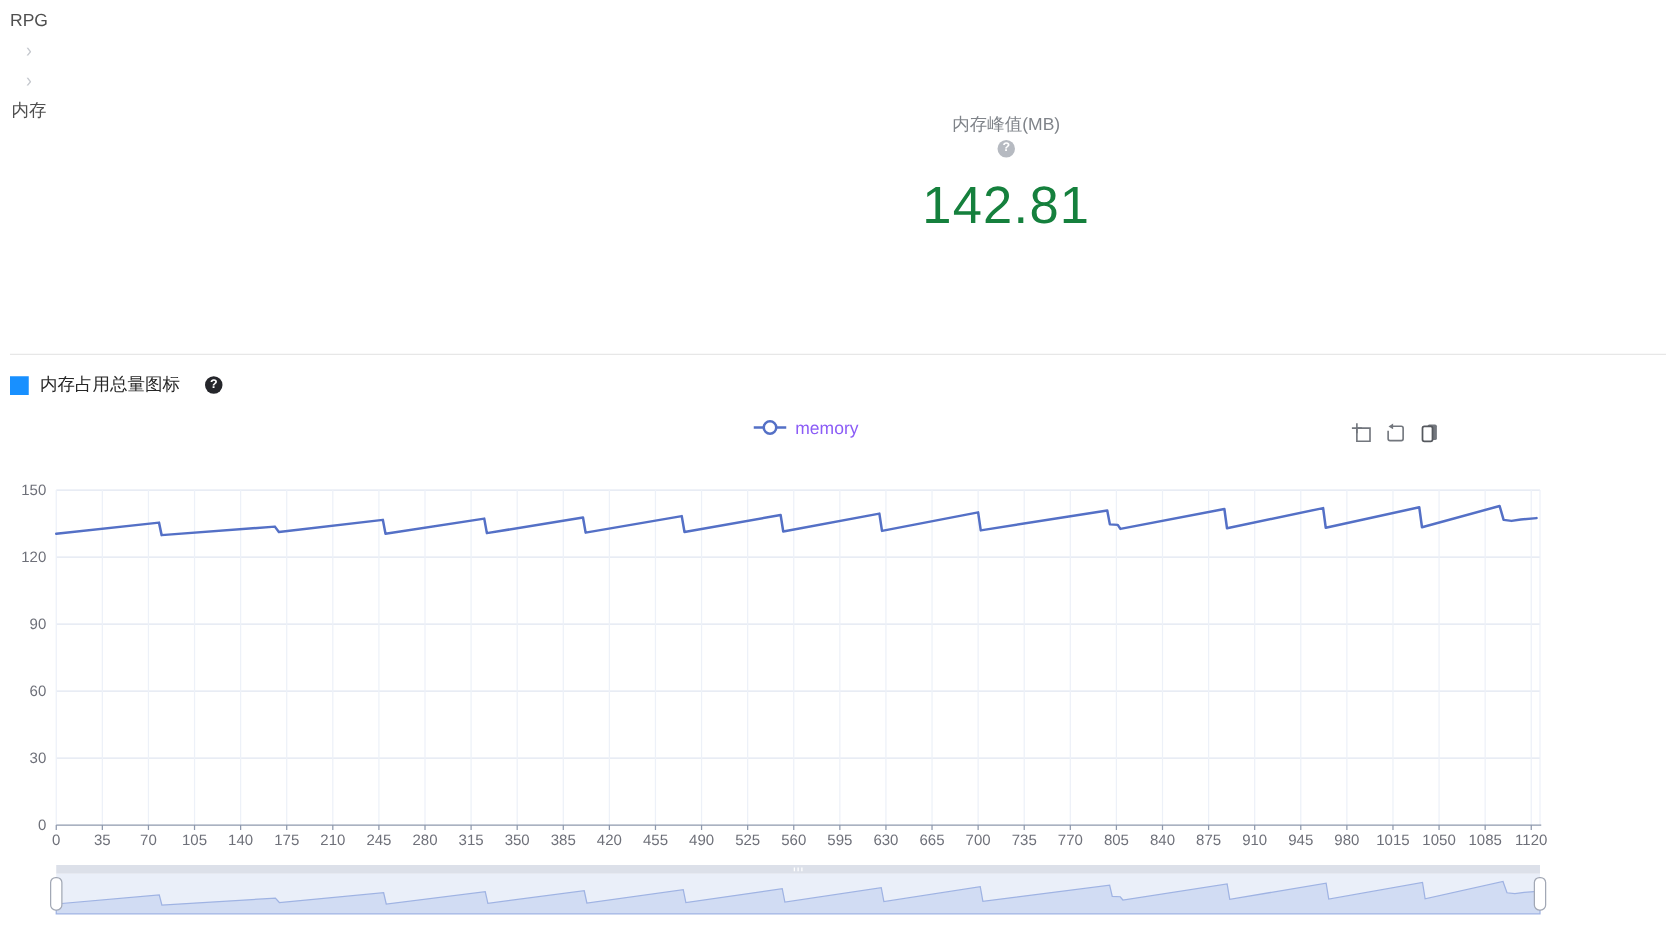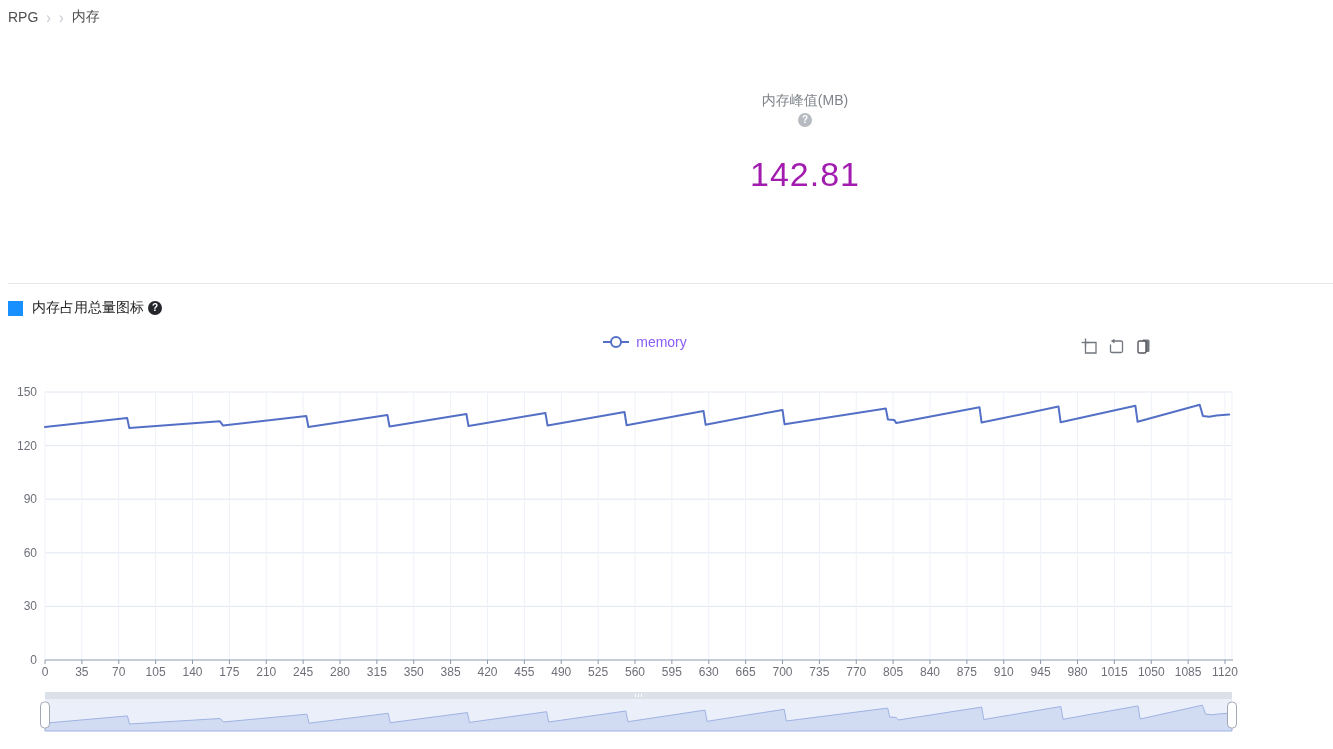--- a/index.html
+++ b/index.html
@@ -2,39 +2,39 @@
 <html><head>
 <meta charset="utf-8">
 <style>
   html,body{margin:0;padding:0;background:#fff;}
   body{font-family:"Liberation Sans","DejaVu Sans",sans-serif;color:#333;}
   .page{position:relative;width:1333px;height:749px;background:#fff;overflow:hidden;}
   [data-interactable="true"]{cursor:pointer;}
 
   
   .breadcrumb{position:absolute;left:8px;top:8px;display:flex;align-items:center;gap:8px;
-    font-size:14px;color:#4f4f4f;white-space:nowrap;}
+    font-size:14px;color:#4f4f4f;white-space:nowrap;flex-direction:column;}
   .breadcrumb .sep{color:#c5c8ce;font-size:14px;transform:scaleY(1.15);}
 
   
   .stat{position:absolute;left:605px;top:91px;width:400px;text-align:center;}
   .stat-label-row{display:inline-flex;align-items:center;gap:3px;font-size:14px;color:#7f8389;flex-direction:column;}
   .help-dot{display:inline-flex;align-items:center;justify-content:center;
     width:14px;height:14px;border-radius:50%;color:#fff;font-size:10px;font-weight:bold;line-height:1;}
   .help-gray{background:#b6bac1;}
   .help-dark{background:#25262b;}
-  .stat-value{margin-top:28px;font-size:34px;font-weight:500;color:#a21caf;letter-spacing:1px;}
+  .stat-value{margin-top:14px;font-size:42px;font-weight:500;color:#15803d;letter-spacing:1px;}
 
   .divider{position:absolute;left:8px;right:0;top:283px;height:1px;background:#e7e7e7;}
 
   
   .section-header{position:absolute;left:8px;top:299px;display:flex;align-items:center;gap:9px;
     font-size:14px;color:#262626;}
   .blue-square{width:15px;height:15px;background:#1890FF;}
-  .section-title-wrap{display:flex;align-items:center;gap:4px;}
+  .section-title-wrap{display:flex;align-items:center;gap:20px;}
 
   
   .legend{position:absolute;left:445px;top:334px;width:400px;display:flex;justify-content:center;}
   .legend-item{display:inline-flex;align-items:center;gap:7px;font-size:14px;color:#8b5cf6;}
   .legend-marker{position:relative;width:26px;height:12px;}
   .legend-marker .lm-line{position:absolute;left:0;right:0;top:5px;height:2px;background:#5470C6;}
   .legend-marker .lm-circle{position:absolute;left:7px;top:0;width:8px;height:8px;border:2px solid #5470C6;
     border-radius:50%;background:#fff;}
 
   

